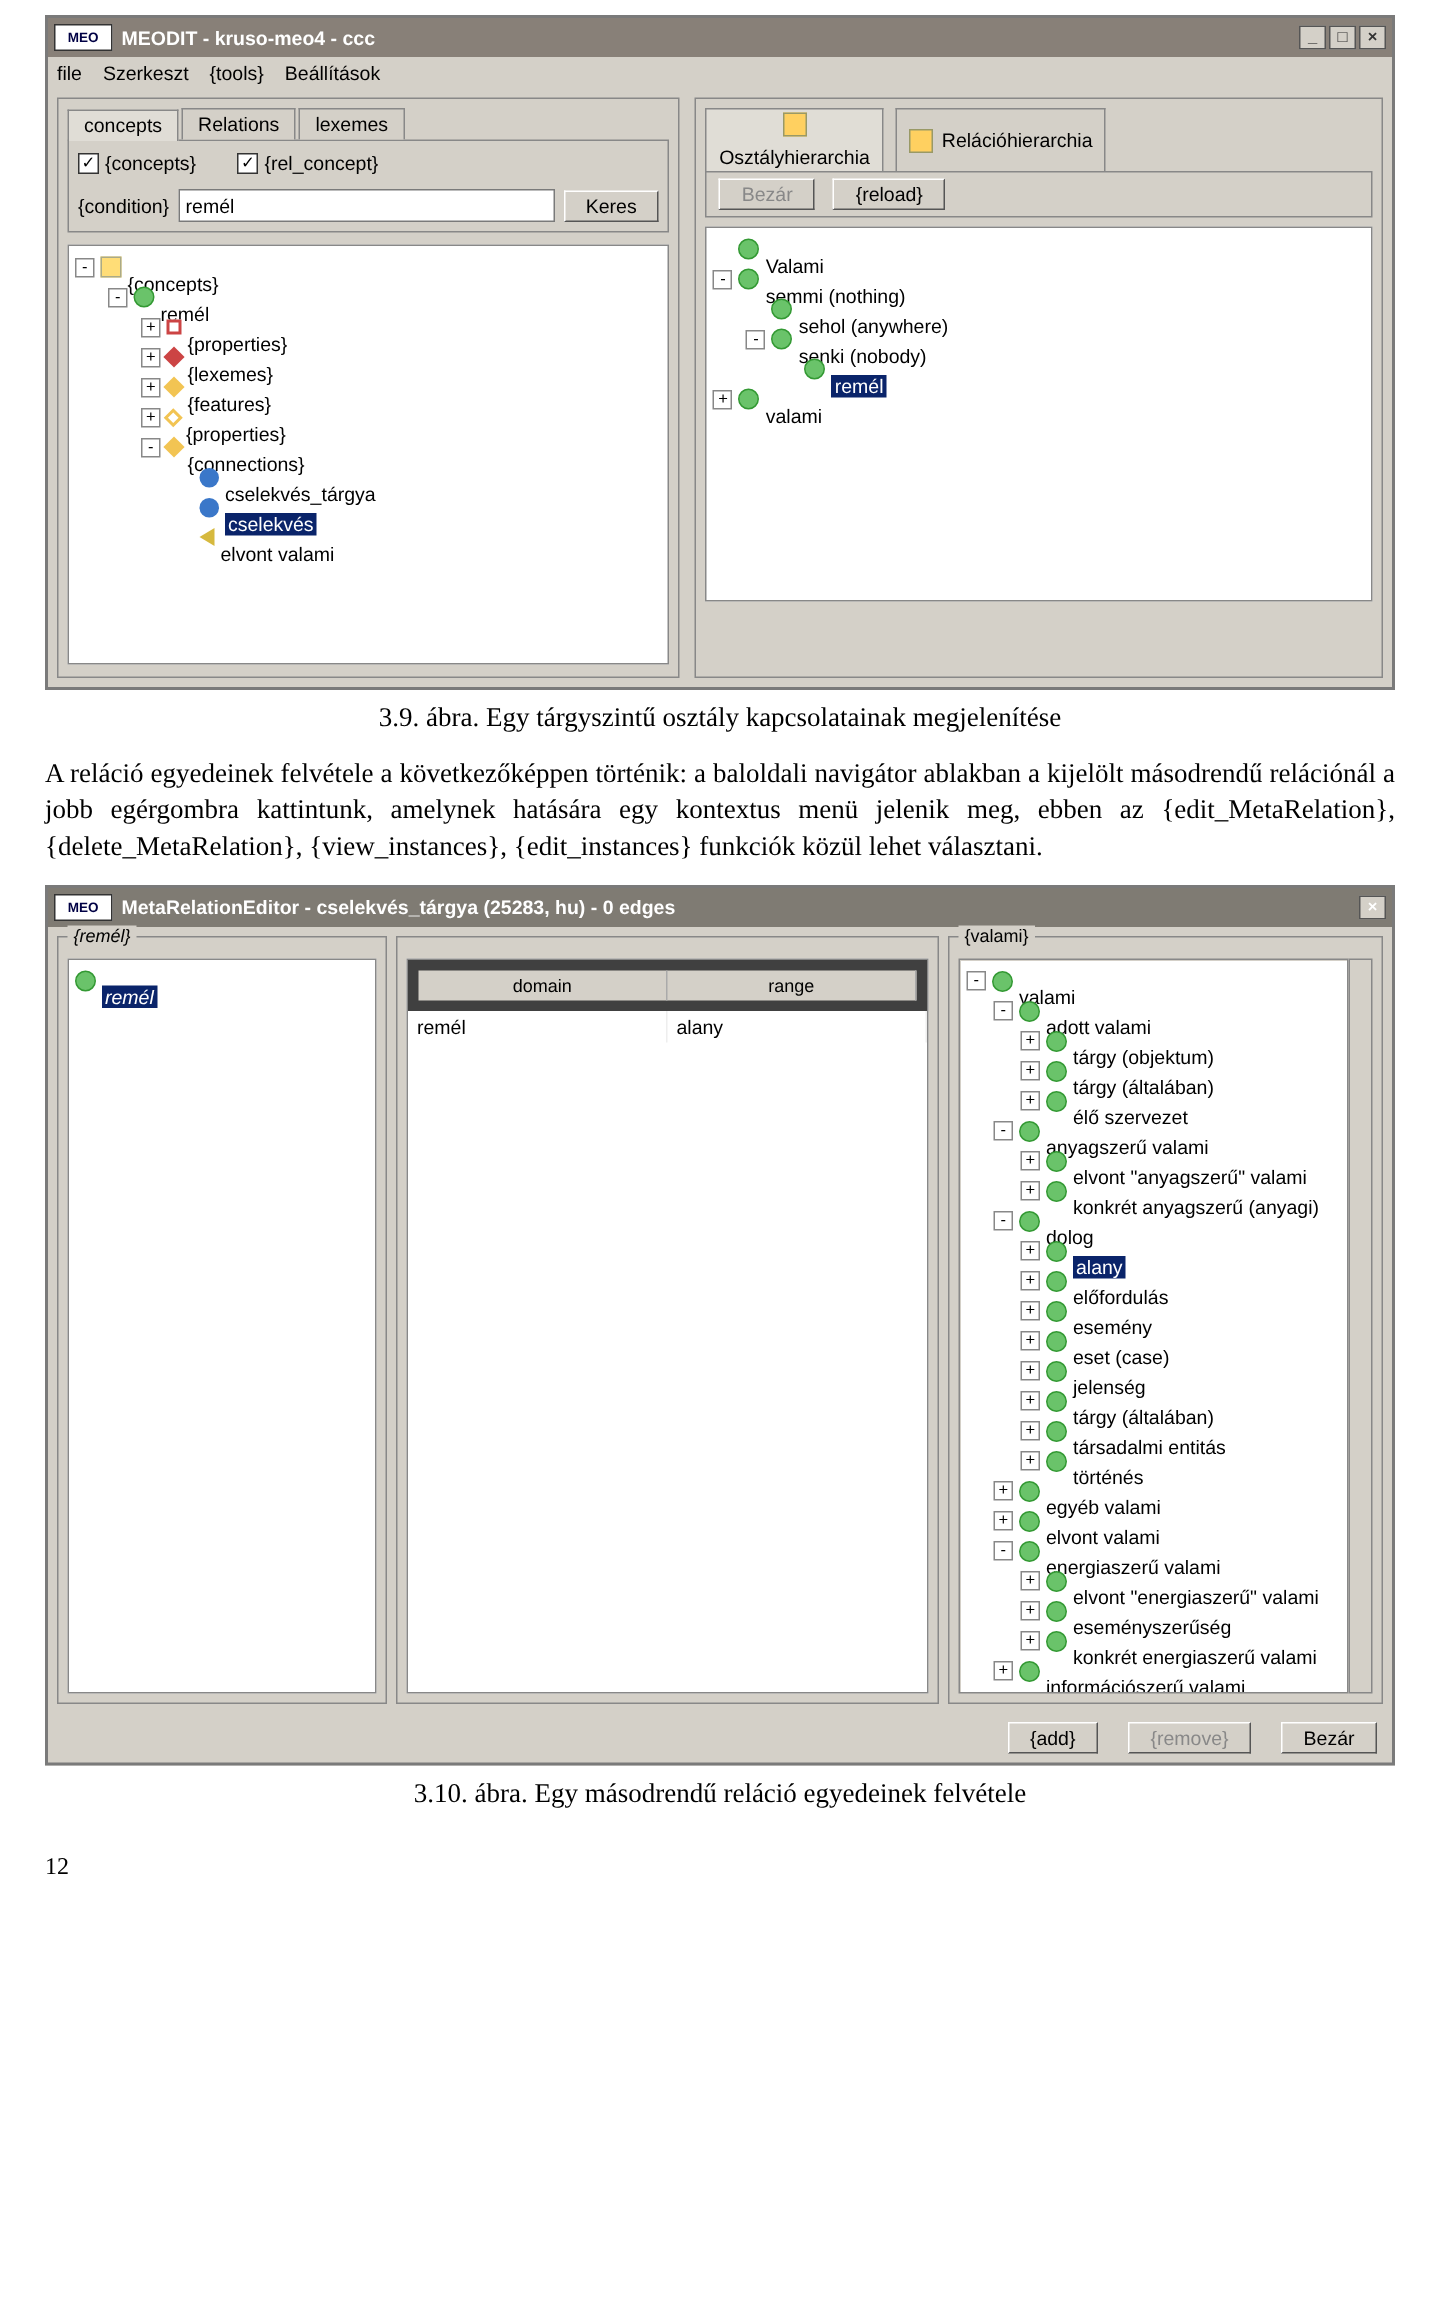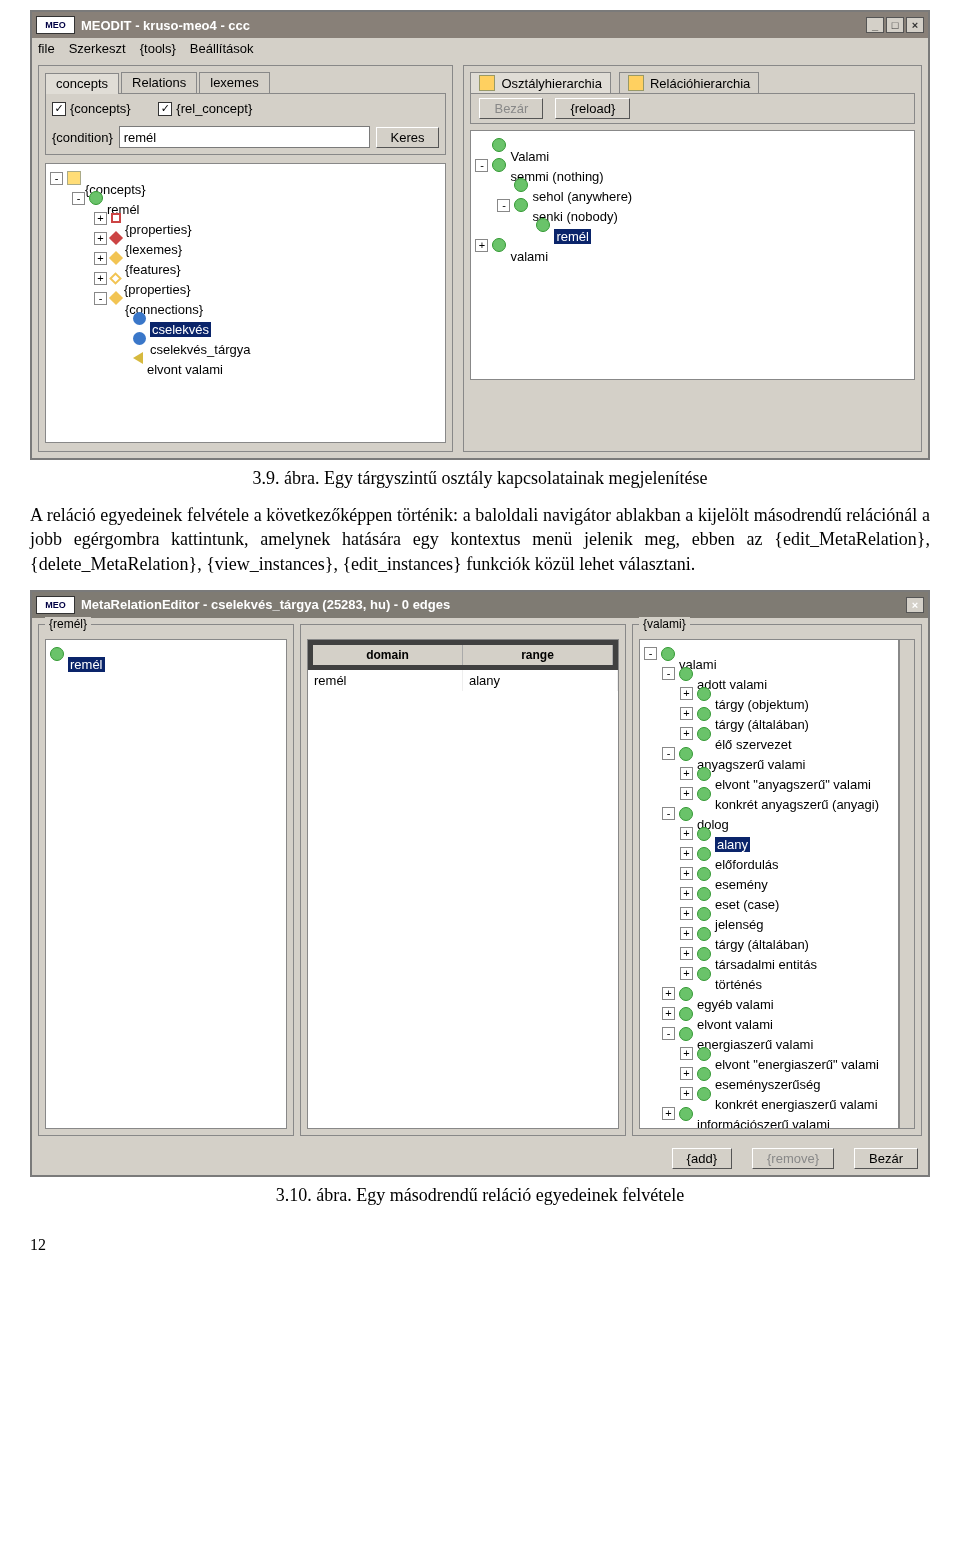--- a/index.html
+++ b/index.html
@@ -31,21 +31,21 @@
   .tabcontent { border:1px solid #888; background:#d4d0c8; padding:6px; min-height:36px; font-size:13px;}
   .chk{display:inline-flex; align-items:center; gap:4px; margin-right:24px;}
   .chkbox{width:14px;height:14px;border:1px solid #333;background:#fff;display:inline-flex;align-items:center;justify-content:center;font-size:11px;}
   .row2{display:flex;align-items:center;gap:6px;margin-top:10px;}
   .inp{background:#fff;border:1px solid #7a7a7a;height:22px;padding:2px 4px;font-size:13px;flex:1;}
   .btn{background:#d4d0c8;border:1px solid #555;border-top-color:#fff;border-left-color:#fff;padding:2px 14px;font-size:13px;}
   .btn.disabled{color:#888;}
 
   .righttabs{display:flex;gap:8px;}
   .righttab{display:flex;align-items:center;gap:6px;border:1px solid #888;background:#d4d0c8;border-bottom:none;padding:2px 8px;font-size:13px;}
-  .righttab.active{background:#e0ddd6;}
+  .righttab.active{background:#e0ddd6;flex-direction:column;}
   .rt-icon{width:16px;height:16px;background:#ffd060;border:1px solid #996;display:inline-block;}
   .rightbar{border:1px solid #888;display:flex;gap:12px;padding:4px 8px;margin-top:0;}
   .rightcontent{border:1px solid #888;background:#fff;margin-top:6px;height:250px;padding:4px;overflow:auto;font-size:13px;}
 
   .ltree{background:#fff;border:1px solid #888;margin-top:8px;height:280px;padding:4px;font-size:13px;position:relative;overflow:visible;}
   .tn{display:flex;align-items:center;gap:4px;height:20px;}
   .exp{width:13px;height:13px;border:1px solid #888;display:inline-flex;align-items:center;justify-content:center;font-size:11px;line-height:1;background:#fff;}
   .exp.none{border:none;background:transparent;}
   .nicon{width:14px;height:14px;display:inline-block;}
   .nicon.folder{background:#ffdd77;border:1px solid #aa8;}
@@ -62,22 +62,22 @@
   .tooltip{position:absolute;left:98px;top:228px;width:250px;background:#ffffe1;border:1px solid #000;font-size:12px;padding:3px 4px;line-height:1.3;}
   .tooltip div{white-space:nowrap;}
 
   
   .titlebar2{background:#7f7b73;}
   .titlebar2 .xsmall{margin-left:auto;width:18px;height:16px;background:#d4d0c8;border:1px solid #555;display:flex;align-items:center;justify-content:center;font-size:11px;}
   .win2-body{display:flex;gap:6px;padding:6px;}
   .fieldset{border:1px solid #888;background:#d4d0c8;padding:14px 6px 6px;position:relative;}
   .legend{position:absolute;top:-8px;left:6px;background:#d4d0c8;padding:0 4px;font-size:12px;}
   .whitebox{background:#fff;border:1px solid #888;height:490px;padding:4px;font-size:13px;overflow:auto;}
-  .fs1{width:256px;} .fs2{flex:1;} .fs3{width:290px;}
-  .thead{display:flex;background:#d4d0c8;border:5px solid #404040;font-size:12px;font-weight:bold;}
+  .fs1{width:220px;font-style:italic;} .fs2{flex:1;} .fs3{width:290px;}
+  .thead{display:flex;background:#d4d0c8;border:7px solid #404040;font-size:12px;}
   .th{flex:1;padding:3px 6px;border-right:1px solid #aaa;text-align:center;}
   .trow{display:flex;font-size:13px;}
   .td{flex:1;padding:3px 6px;border-right:1px solid #eee;}
   .scroll{width:16px;background:#d4d0c8;border:1px solid #888;}
   .btnrow{display:flex;gap:20px;justify-content:flex-end;padding:6px 10px;}
 
 </style>
 </head>
 <body>
 
@@ -156,26 +156,26 @@
               <span class="lbl ">{properties}</span>
             </div>
             <div class="tn" style="margin-left: 44px;">
               <span class="exp ">-</span>
               <span class="nicon orange"></span>
               <span class="lbl ">{connections}</span>
             </div>
             <div class="tn" style="margin-left: 66px;">
               <span class="exp none"></span>
               <span class="nicon blue"></span>
+              <span class="lbl ">cselekvés_tárgya</span>
+            </div>
+            <div class="tn" style="margin-left: 66px;">
+              <span class="exp none"></span>
+              <span class="nicon blue"></span>
               <span class="lbl sel">cselekvés</span>
-            </div>
-            <div class="tn" style="margin-left: 66px;">
-              <span class="exp none"></span>
-              <span class="nicon blue"></span>
-              <span class="lbl ">cselekvés_tárgya</span>
             </div>
             <div class="tn" style="margin-left: 66px;">
               <span class="exp none"></span>
               <span class="nicon yarrow"></span>
               <span class="lbl ">elvont valami</span>
             </div>
         </div>
       </div>
 
       <div class="rightpane">

